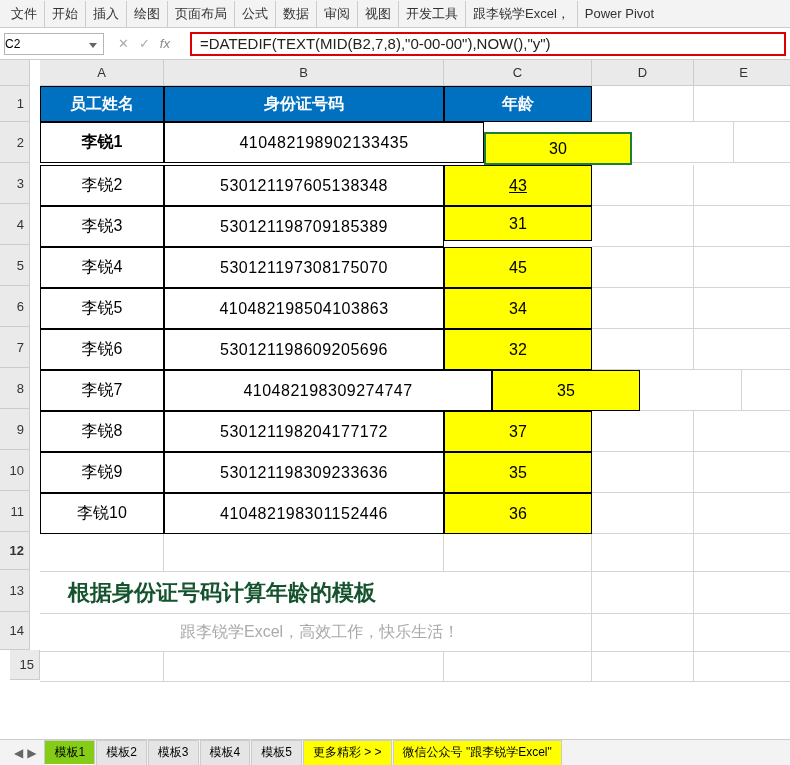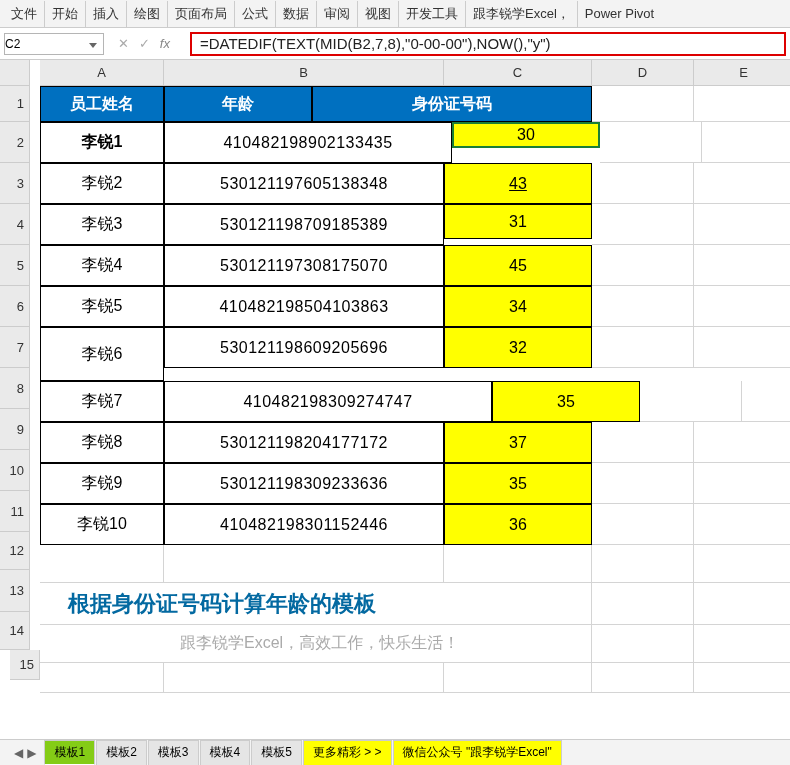--- a/index.html
+++ b/index.html
@@ -25,21 +25,21 @@
 .grid { position: relative; }
 .gr { display: flex; }
 .cell { border-right: 1px solid #d4d4d4; border-bottom: 1px solid #d4d4d4; display: flex; align-items: center; justify-content: center; font-size: 16px; background: #fff; overflow: hidden; }
 
 .hdr { background: #0070c0; color: #fff; font-weight: bold; border: 1px solid #000; }
 .data-a { border: 1px solid #000; background: #fff; }
 .data-b { border: 1px solid #000; background: #fff; letter-spacing: 0.5px; }
 .data-c { border: 1px solid #000; background: #ffff00; }
 .selected { outline: 2px solid #1a7f37; outline-offset: -2px; }
 
-.title-text { font-size: 22px; font-weight: bold; color: #0369a1; justify-content: flex-start; padding-left: 28px; }
+.title-text { font-size: 22px; font-weight: bold; color: #14532d; justify-content: flex-start; padding-left: 28px; }
 .sub-text { font-size: 16px; color: #aaa; justify-content: flex-start; padding-left: 140px; }
 
 .sheet-tabs { position: absolute; bottom: 0; left: 0; right: 0; height: 26px; background: #f3f3f3; border-top: 1px solid #ccc; display: flex; align-items: center; padding: 0 6px; font-size: 12px; }
 .nav-arrows { display: flex; gap: 4px; padding: 0 8px; color: #666; }
 .nav-arrows span { cursor: pointer; }
 .tab { padding: 3px 9px; border: 1px solid #ccc; border-bottom: none; background: #e5e5e5; cursor: pointer; margin-right: 1px; }
 .tab.active { background: #84cc16; border-bottom: 1px solid #fff; }
 .tab.yellow { background: #ffff00; }
 </style>
 </head>
@@ -78,46 +78,46 @@
         <div class="row-header" style="height: 41px;">2</div>
         <div class="row-header" style="height: 41px;">3</div>
         <div class="row-header" style="height: 41px;">4</div>
         <div class="row-header" style="height: 41px;">5</div>
         <div class="row-header" style="height: 41px;">6</div>
         <div class="row-header" style="height: 41px;">7</div>
         <div class="row-header" style="height: 41px;">8</div>
         <div class="row-header" style="height: 41px;">9</div>
         <div class="row-header" style="height: 41px;">10</div>
         <div class="row-header" style="height: 41px;">11</div>
-        <div class="row-header" style="height: 38px;">12</div>
+        <div class="row-header" style="height: 38px; font-weight: bold;">12</div>
         <div class="row-header" style="height: 42px;">13</div>
         <div class="row-header" style="height: 38px;">14</div>
         <div class="row-header" style="height: 30px; margin-left: 10px;">15</div>
       </div>
   </div>
   <div style="flex:1">
     <div class="col-headers" id="col-headers">
         <div class="col-header" style="width: 124px;">A</div>
         <div class="col-header" style="width: 280px;">B</div>
         <div class="col-header" style="width: 148px;">C</div>
         <div class="col-header" style="width: 102px;">D</div>
         <div class="col-header" style="width: 100px;">E</div>
       </div>
     <div class="grid" id="grid">
         <div class="gr">
           <div class="cell hdr" style="width: 124px; height: 36px;">员工姓名</div>
+          <div class="cell hdr" style="width: 280px; height: 36px;">身份证号码</div>
           <div class="cell hdr" style="width: 148px; height: 36px;">年龄</div>
-          <div class="cell hdr" style="width: 280px; height: 36px;">身份证号码</div>
           <div class="cell " style="width: 102px; height: 36px;"></div>
           <div class="cell " style="width: 100px; height: 36px;"></div>
         </div>
         <div class="gr">
           <div class="cell data-a" style="width: 124px; height: 41px; font-weight: bold;">李锐1</div>
-          <div class="cell data-b" style="width: 288px; height: 41px;">410482198902133435</div>
-          <div class="cell data-c selected" style="width: 148px; height: 26px;">30</div>
+          <div class="cell data-b" style="width: 320px; height: 41px;">410482198902133435</div>
+          <div class="cell data-c selected" style="width: 148px; height: 33px; margin-top: 10px;">30</div>
           <div class="cell " style="width: 102px; height: 41px;"></div>
           <div class="cell " style="width: 100px; height: 41px;"></div>
         </div>
         <div class="gr">
           <div class="cell data-a" style="width: 124px; height: 41px;">李锐2</div>
           <div class="cell data-b" style="width: 280px; height: 41px;">530121197605138348</div>
           <div class="cell data-c" style="width: 148px; height: 41px; text-decoration: underline;">43</div>
           <div class="cell " style="width: 102px; height: 41px;"></div>
           <div class="cell " style="width: 100px; height: 41px;"></div>
         </div>
@@ -136,21 +136,21 @@
           <div class="cell " style="width: 100px; height: 41px;"></div>
         </div>
         <div class="gr">
           <div class="cell data-a" style="width: 124px; height: 41px;">李锐5</div>
           <div class="cell data-b" style="width: 280px; height: 41px;">410482198504103863</div>
           <div class="cell data-c" style="width: 148px; height: 41px;">34</div>
           <div class="cell " style="width: 102px; height: 41px;"></div>
           <div class="cell " style="width: 100px; height: 41px;"></div>
         </div>
         <div class="gr">
-          <div class="cell data-a" style="width: 124px; height: 54px;">李锐6</div>
+          <div class="cell data-a" style="width: 124px; height: 41px;">李锐6</div>
           <div class="cell data-b" style="width: 280px; height: 41px;">530121198609205696</div>
           <div class="cell data-c" style="width: 148px; height: 41px;">32</div>
           <div class="cell " style="width: 102px; height: 41px;"></div>
           <div class="cell " style="width: 100px; height: 41px;"></div>
         </div>
         <div class="gr">
           <div class="cell data-a" style="width: 124px; height: 41px;">李锐7</div>
           <div class="cell data-b" style="width: 328px; height: 41px;">410482198309274747</div>
           <div class="cell data-c" style="width: 148px; height: 41px;">35</div>
           <div class="cell " style="width: 102px; height: 41px;"></div>

